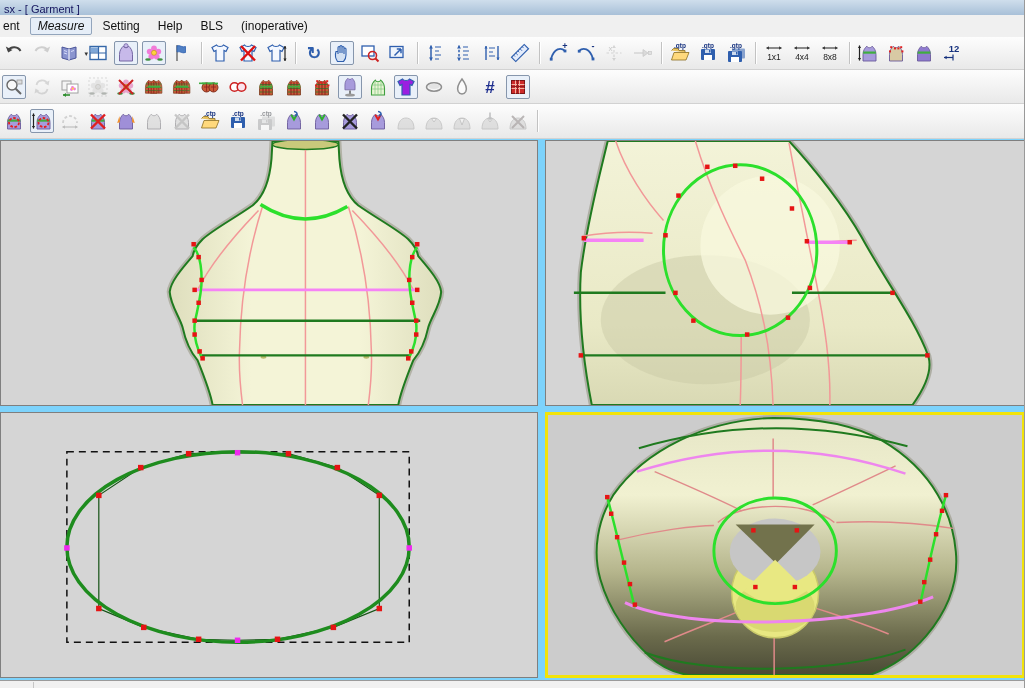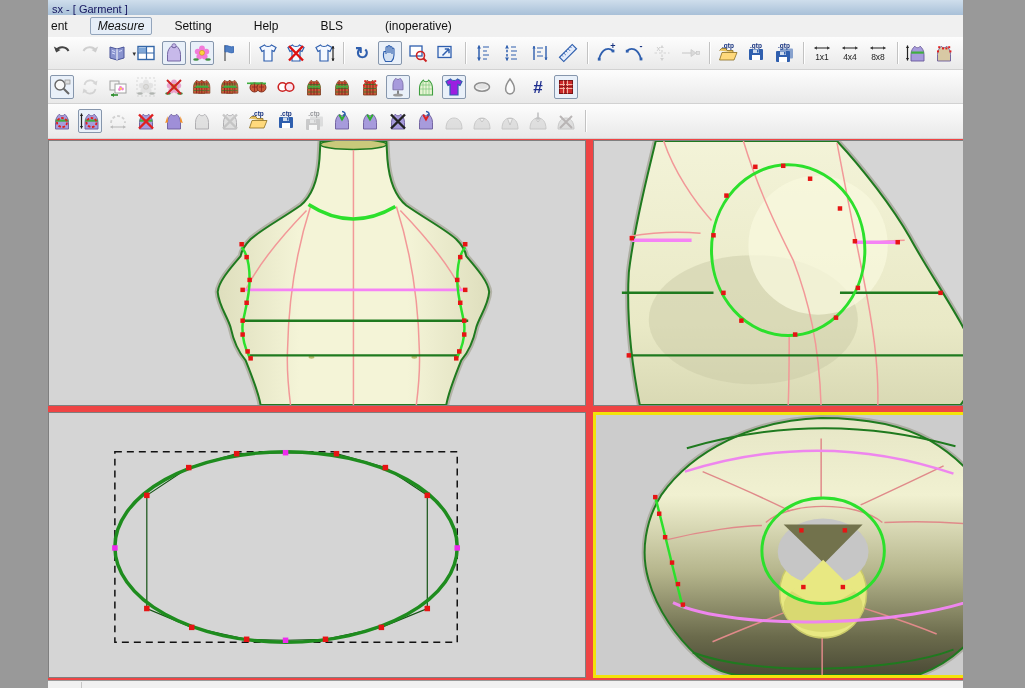--- a/index.html
+++ b/index.html
@@ -1,27 +1,27 @@
 <!DOCTYPE html>
 <html><head>
 <meta charset="utf-8">
 <style>
   html,body{margin:0;padding:0;}
   body{font-family:"Liberation Sans",sans-serif;background:#999;}
-  #app{position:relative;width:915px;height:688px;background:#ef4444;overflow:hidden;margin-left:48px;}
+  #app{position:relative;width:1024px;height:688px;background:#7dd3fc;overflow:hidden;}
 
   
   .titlebar{position:absolute;left:0;top:0;width:100%;height:15px;
     background:linear-gradient(#cfdeec,#a8c0d8);line-height:15px;}
   .titlebar .title{font-size:11px;color:#15155e;padding-left:4px;}
 
   
   .menubar{position:absolute;left:0;top:15px;width:100%;height:22px;background:#f0f0f0;
     display:flex;align-items:center;font-size:12px;color:#111;border-bottom:1px solid #e2e2e2;}
-  .menu-item{padding:2px 20px;margin:0 1px;white-space:nowrap;}
+  .menu-item{padding:2px 8px;margin:0 1px;white-space:nowrap;}
   .menu-item:first-child{padding-left:2px;}
   .menu-item.hl{background:#e6eef8;border:1px solid #93a5bc;border-radius:2px;padding:1px 7px;font-style:italic;}
 
   
   .toolbar{position:absolute;left:0;width:100%;background:linear-gradient(#fdfdfd,#e9e9e9);
     display:flex;align-items:center;border-bottom:1px solid #d2d2d2;box-sizing:border-box;}
   #tb1{top:37px;height:33px;}
   #tb2{top:70px;height:34px;}
   #tb3{top:104px;height:35px;}
   .tbtn{width:24px;height:24px;margin:1px 2px;display:flex;align-items:center;justify-content:center;

